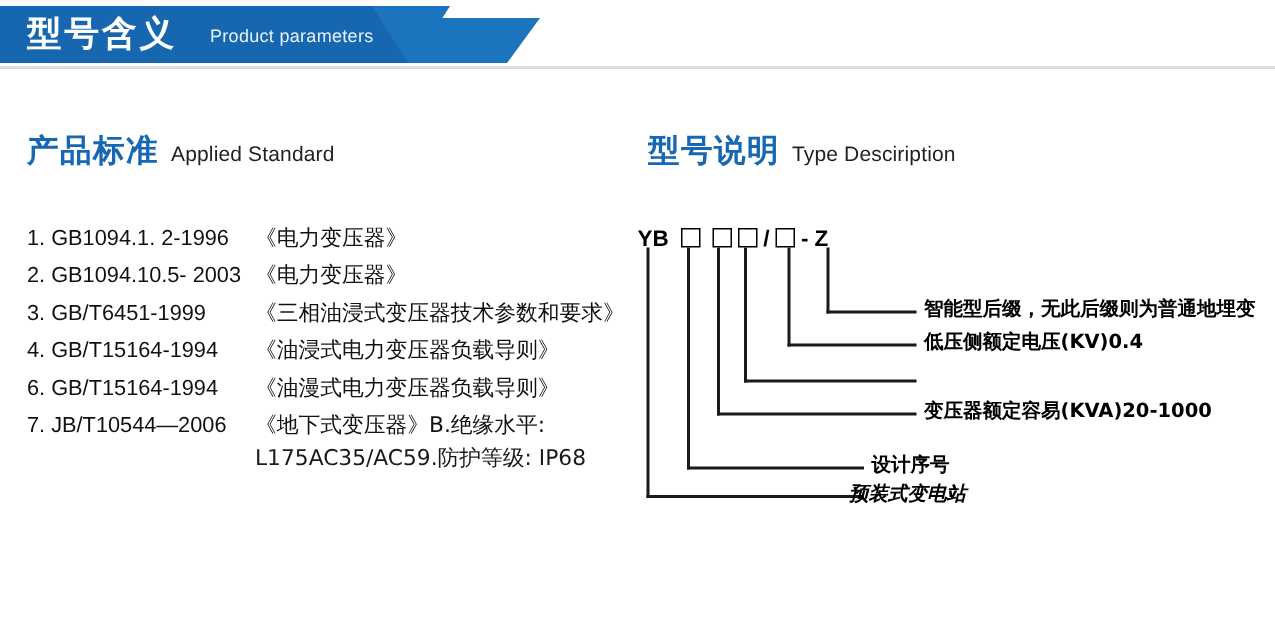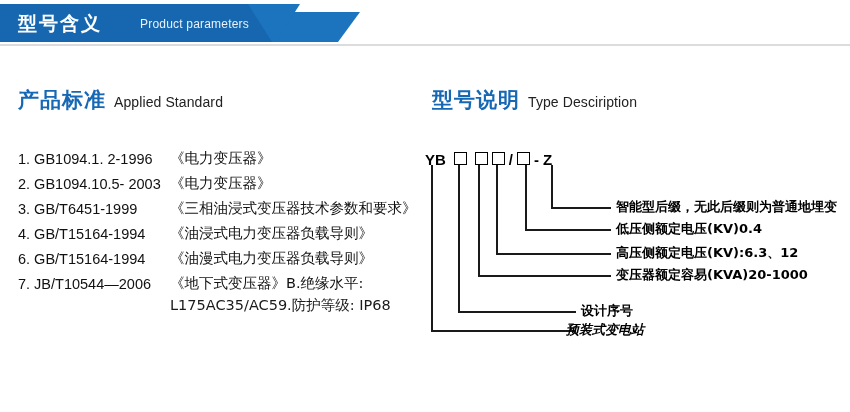--- a/index.html
+++ b/index.html
@@ -40,21 +40,21 @@
   .banner-light {
     position: absolute;
     left: 240px; top: 12px;
     width: 120px; height: 30px;
     background: #1b74bd;
     clip-path: polygon(22px 0, 120px 0, 98px 100%, 0 100%);
   }
   .banner-title {
     position: absolute;
     left: 18px; top: 6px;
-    font-size: 19px;
+    font-size: 23px;
     font-weight: bold;
     letter-spacing: 2px;
     color: #ffffff;
     line-height: 34px;
     font-family: "DejaVu Sans", "Liberation Sans", sans-serif;
   }
   .banner-sub {
     position: absolute;
     left: 140px; top: 17px;
     font-size: 12px;
@@ -248,17 +248,16 @@
 
   <div class="hline" style="left:131px; top:67px;  width:60px;"></div>
   <div class="hline" style="left:105px; top:89px;  width:86px;"></div>
   <div class="hline" style="left:76px;  top:113px; width:115px;"></div>
   <div class="hline" style="left:58px;  top:135px; width:133px;"></div>
   <div class="hline" style="left:38px;  top:171px; width:118px;"></div>
   <div class="hline" style="left:11px;  top:190px; width:145px;"></div>
 
   <div class="lbl" style="left:196px; top:60px;">智能型后缀，无此后缀则为普通地埋变</div>
   <div class="lbl" style="left:196px; top:82px;">低压侧额定电压(KV)0.4</div>
-  <div class="lbl" style="left:196px; top:106px;">高压侧额定电压(KV):6.3、12</div>
   <div class="lbl" style="left:196px; top:128px;">变压器额定容易(KVA)20-1000</div>
   <div class="lbl" style="left:161px; top:164px;">设计序号</div>
   <div class="lbl" style="left:146px; top:183px;font-style:italic;">预装式变电站</div>
 </div>
 
 </body></html>

